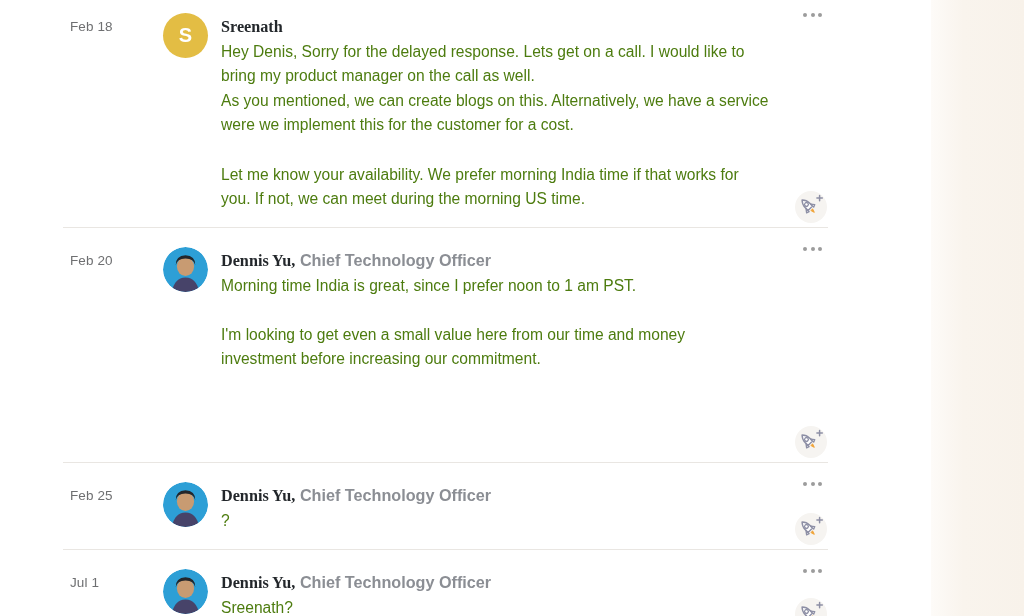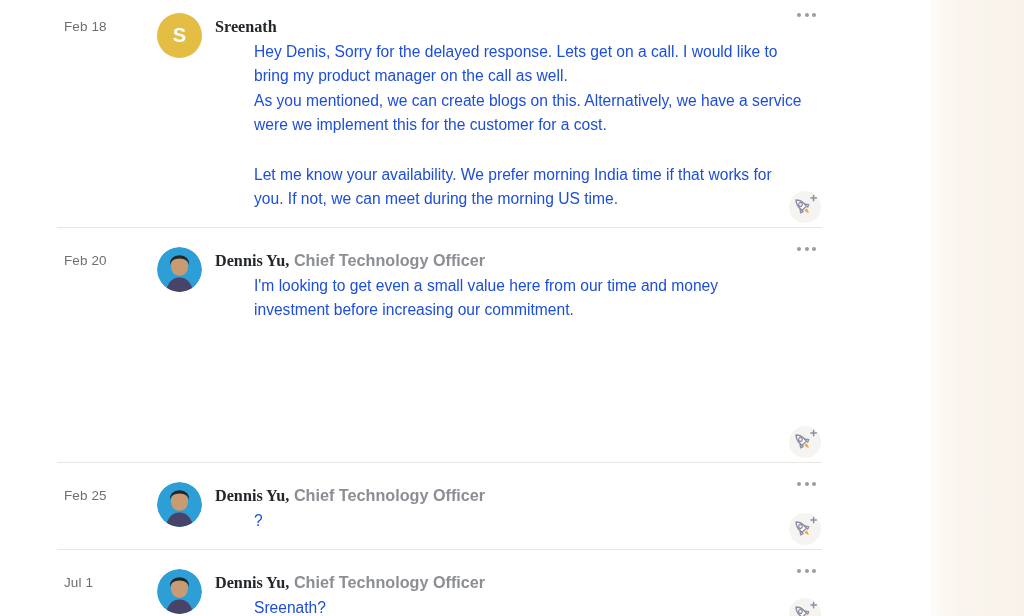--- a/index.html
+++ b/index.html
@@ -9,21 +9,21 @@
     background:#ffffff;
     overflow:hidden;
   }
   .stage { position:relative; width:1024px; height:616px; background:#ffffff; overflow:hidden; }
 
   .side-panel {
     position:absolute; top:0; right:0; width:93px; height:616px;
     background:linear-gradient(90deg,#fdfbf8 0%,#f9f4ed 35%,#f8f2ea 100%);
   }
 
-  .msg { position:absolute; left:9px; width:931px; }
+  .msg { position:absolute; left:15px; width:931px; }
   .msg--1 { top:0;    height:228px; }
   .msg--2 { top:228px; height:235px; }
   .msg--3 { top:463px; height:87px; }
   .msg--4 { top:550px; height:66px; }
 
   .divider { position:absolute; left:48px; right:118px; bottom:0; height:1px; background:#e9e6e2; }
 
   .date {
     position:absolute; left:55px; top:25px;
     font-size:13.5px; color:#6e6f71; letter-spacing:.1px;
@@ -41,23 +41,22 @@
   .avatar svg { display:block; width:45px; height:45px; }
 
   .col { position:absolute; left:206px; top:20px; width:616px; }
   .msg--1 .col { top:14px; }
 
   .header { font-size:16.2px; line-height:24.6px; white-space:nowrap; }
   .name { font-weight:700; color:#23272b;font-family:Liberation Serif, serif; }
   .role { font-weight:700; color:#8b8e94; }
 
   .body-text p {
-    font-size:15.6px; line-height:24.6px; color:#1d4ed8;
+    font-size:15.6px; line-height:24.6px; color:#4d7c0f;
     white-space:pre-line;
-    margin-left:39px;
   }
   .body-text p + p { margin-top:24.6px; }
 
   .dots {
     position:absolute; left:786px; top:17px;
     display:flex; gap:3.5px; padding:2px;
     background:none; border:none; cursor:pointer;
   }
   .msg--1 .dots { top:11px; }
   .dots i { width:4px; height:4px; border-radius:50%; background:#9c9c9c; }
@@ -130,20 +129,21 @@
           <path d="M12.8 18 Q12.6 8.6 22.5 8.2 Q32.4 8.6 32.2 18 Q31 11.6 22.5 11.4 Q14 11.6 12.8 18 Z" fill="#23262b"></path>
         </g>
       </svg>
     </div>
     <div class="col">
       <div class="header">
         <span class="name">Dennis Yu,</span>
         <span class="role">Chief Technology Officer</span>
       </div>
       <div class="body-text">
+        <p>Morning time India is great, since I prefer noon to 1 am PST.</p>
         <p>I'm looking to get even a small value here from our time and money
 investment before increasing our commitment.</p>
       </div>
     </div>
     <button class="dots">
         <i></i>
         <i></i>
         <i></i>
       </button>
     <button class="assist">

